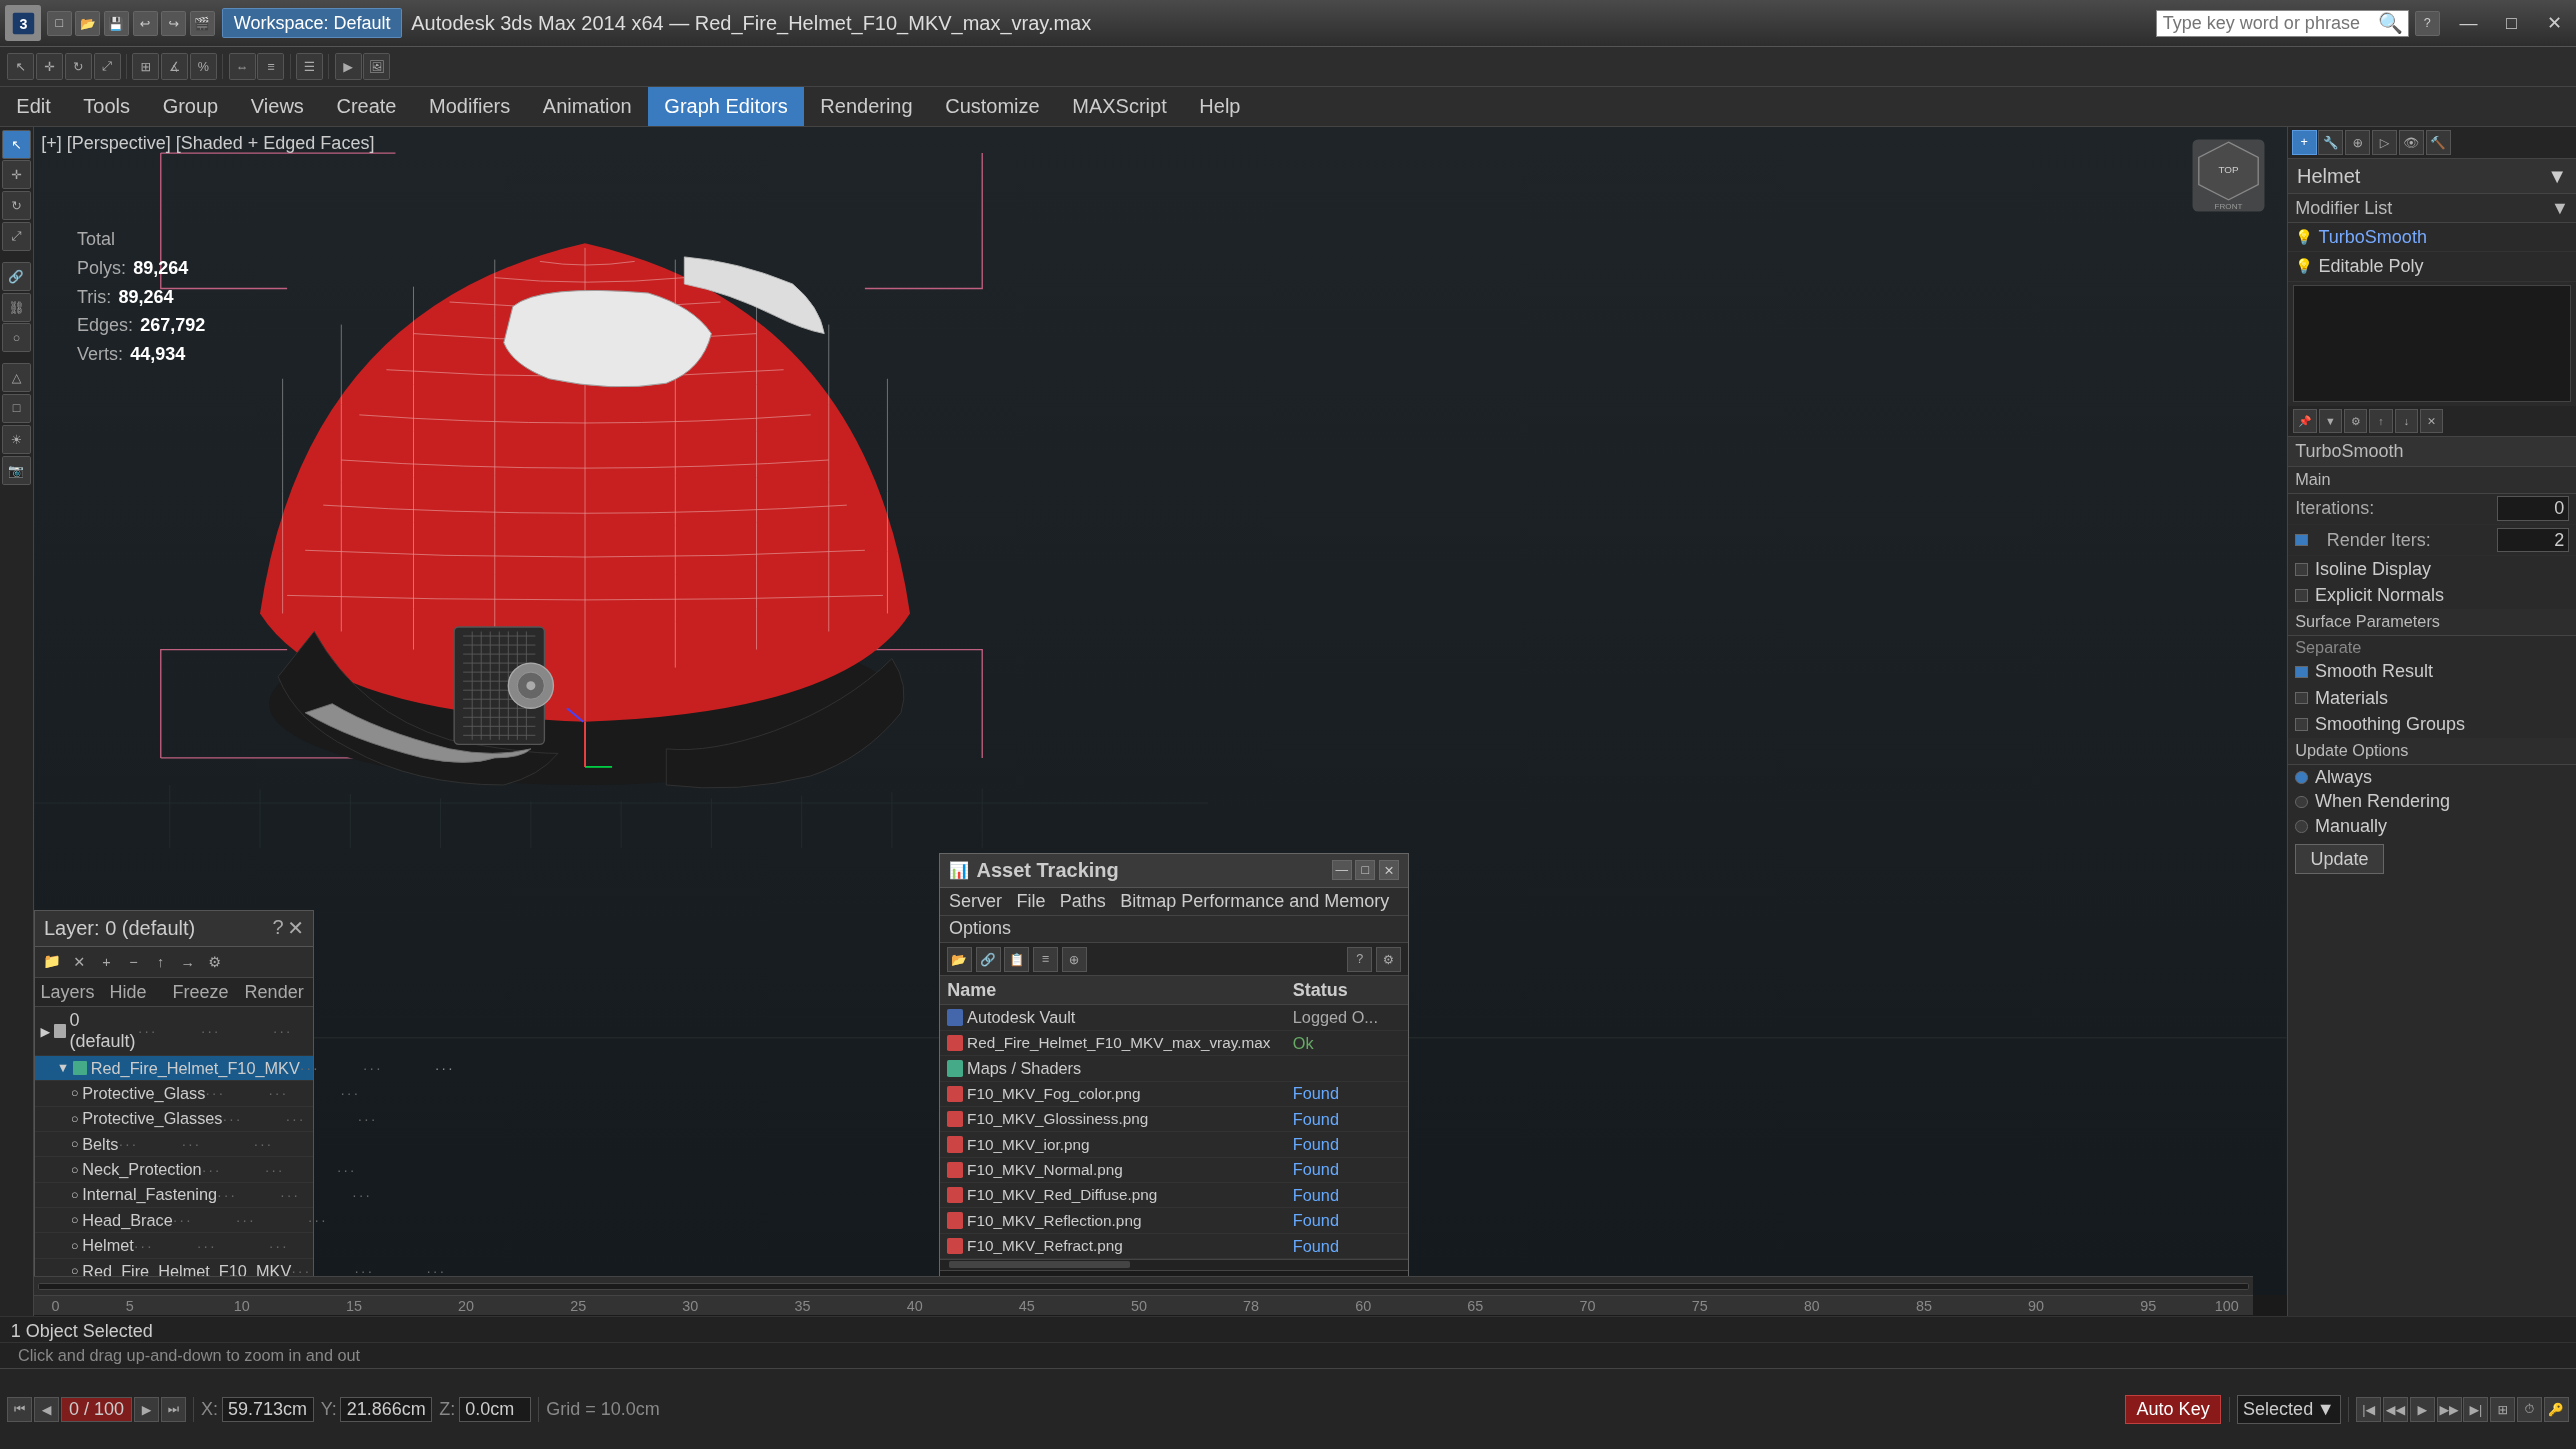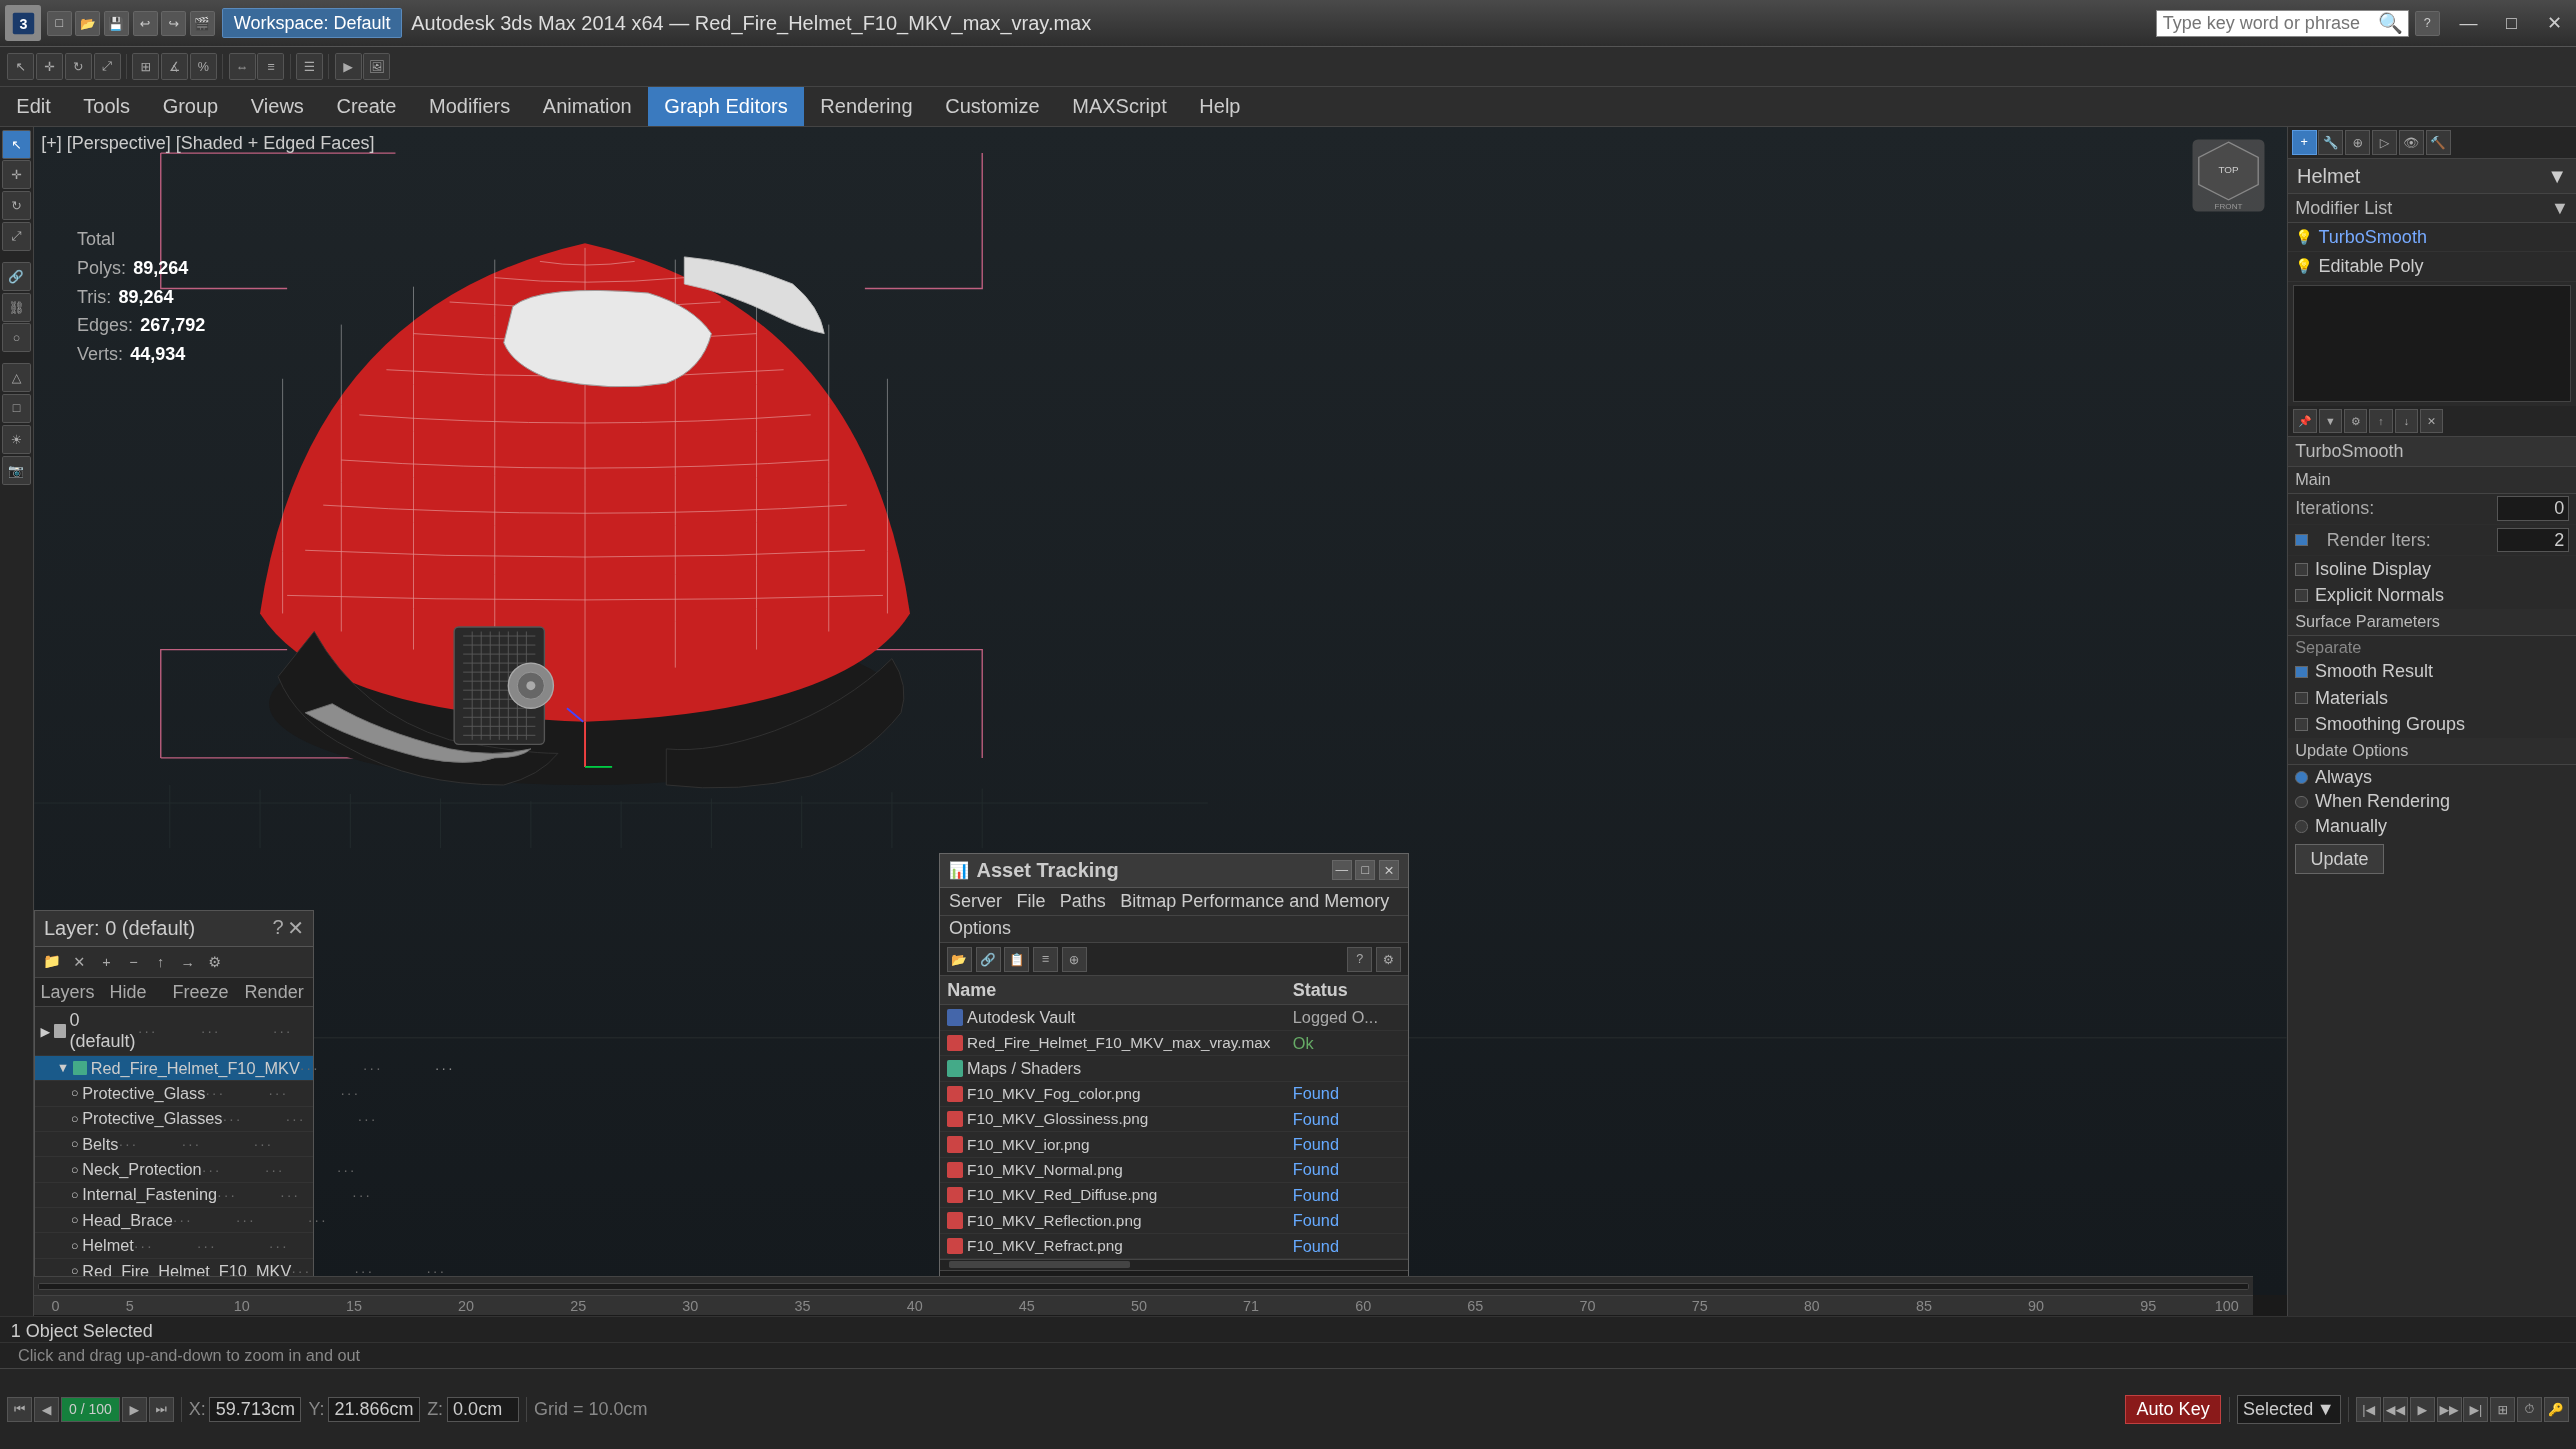--- a/index.html
+++ b/index.html
@@ -993,21 +993,21 @@
     <span style="font-size:14.4px;color:#888;flex:1;text-align:center;">5</span>
     <span style="font-size:14.4px;color:#888;flex:1;text-align:center;">10</span>
     <span style="font-size:14.4px;color:#888;flex:1;text-align:center;">15</span>
     <span style="font-size:14.4px;color:#888;flex:1;text-align:center;">20</span>
     <span style="font-size:14.4px;color:#888;flex:1;text-align:center;">25</span>
     <span style="font-size:14.4px;color:#888;flex:1;text-align:center;">30</span>
     <span style="font-size:14.4px;color:#888;flex:1;text-align:center;">35</span>
     <span style="font-size:14.4px;color:#888;flex:1;text-align:center;">40</span>
     <span style="font-size:14.4px;color:#888;flex:1;text-align:center;">45</span>
     <span style="font-size:14.4px;color:#888;flex:1;text-align:center;">50</span>
-    <span style="font-size:14.4px;color:#888;flex:1;text-align:center;">71</span>
+    <span style="font-size:14.4px;color:#888;flex:1;text-align:center;">78</span>
     <span style="font-size:14.4px;color:#888;flex:1;text-align:center;">60</span>
     <span style="font-size:14.4px;color:#888;flex:1;text-align:center;">65</span>
     <span style="font-size:14.4px;color:#888;flex:1;text-align:center;">70</span>
     <span style="font-size:14.4px;color:#888;flex:1;text-align:center;">75</span>
     <span style="font-size:14px;color:#888;flex:1;text-align:center;">80</span>
     <span style="font-size:14.4px;color:#888;flex:1;text-align:center;">85</span>
     <span style="font-size:14.4px;color:#888;flex:1;text-align:center;">90</span>
     <span style="font-size:14.4px;color:#888;flex:1;text-align:center;">95</span>
     <span style="font-size:14.4px;color:#888;min-width:45px;text-align:center;">100</span>
   </div>
@@ -1020,21 +1020,21 @@
   <div style="height:25px;display:flex;align-items:center;padding:0 18px;">
     <span style="font-size:16.3px;color:#888;">Click and drag up-and-down to zoom in and out</span>
   </div>
 </div>
 
 <div style="position:absolute;bottom:0;left:0;width:100%;height:81px;background:#252525;border-top:0.9px solid #444;z-index:72;display:flex;align-items:center;padding:0 7.2px;gap:7.2px;flex-wrap:wrap;">
 
   <div style="display:flex;align-items:center;gap:1.8px;">
     <div style="width:25px;height:25px;background:#3a3a3a;border:0.9px solid #555;display:flex;align-items:center;justify-content:center;font-size:12.6px;cursor:pointer;color:#aaa;">⏮</div>
     <div style="width:25px;height:25px;background:#3a3a3a;border:0.9px solid #555;display:flex;align-items:center;justify-content:center;font-size:12.6px;cursor:pointer;color:#aaa;">◀</div>
-    <div style="background:#15803d;border:0.9px solid #555;padding:1.8px 7.2px;color:#ccc;font-size:14px;height:25px;display:flex;align-items:center;">0 / 100</div>
+    <div style="background:#7f1d1d;border:0.9px solid #555;padding:1.8px 7.2px;color:#ccc;font-size:18px;height:25px;display:flex;align-items:center;">0 / 100</div>
     <div style="width:25px;height:25px;background:#3a3a3a;border:0.9px solid #555;display:flex;align-items:center;justify-content:center;font-size:12.6px;cursor:pointer;color:#aaa;">▶</div>
     <div style="width:25px;height:25px;background:#3a3a3a;border:0.9px solid #555;display:flex;align-items:center;justify-content:center;font-size:12.6px;cursor:pointer;color:#aaa;">⏭</div>
   </div>
 
   <div style="width:0.9px;height:25px;background:#444;"></div>
 
   <div style="display:flex;align-items:center;gap:3.6px;">
     <span style="color:#888;font-size:18px;">X:</span>
     <div style="background:#1a1a1a;border:0.9px solid #555;padding:1.8px 5.4px;color:#ccc;font-size:18px;height:25px;display:flex;align-items:center;min-width:90px;">59.713cm</div>
   </div>

